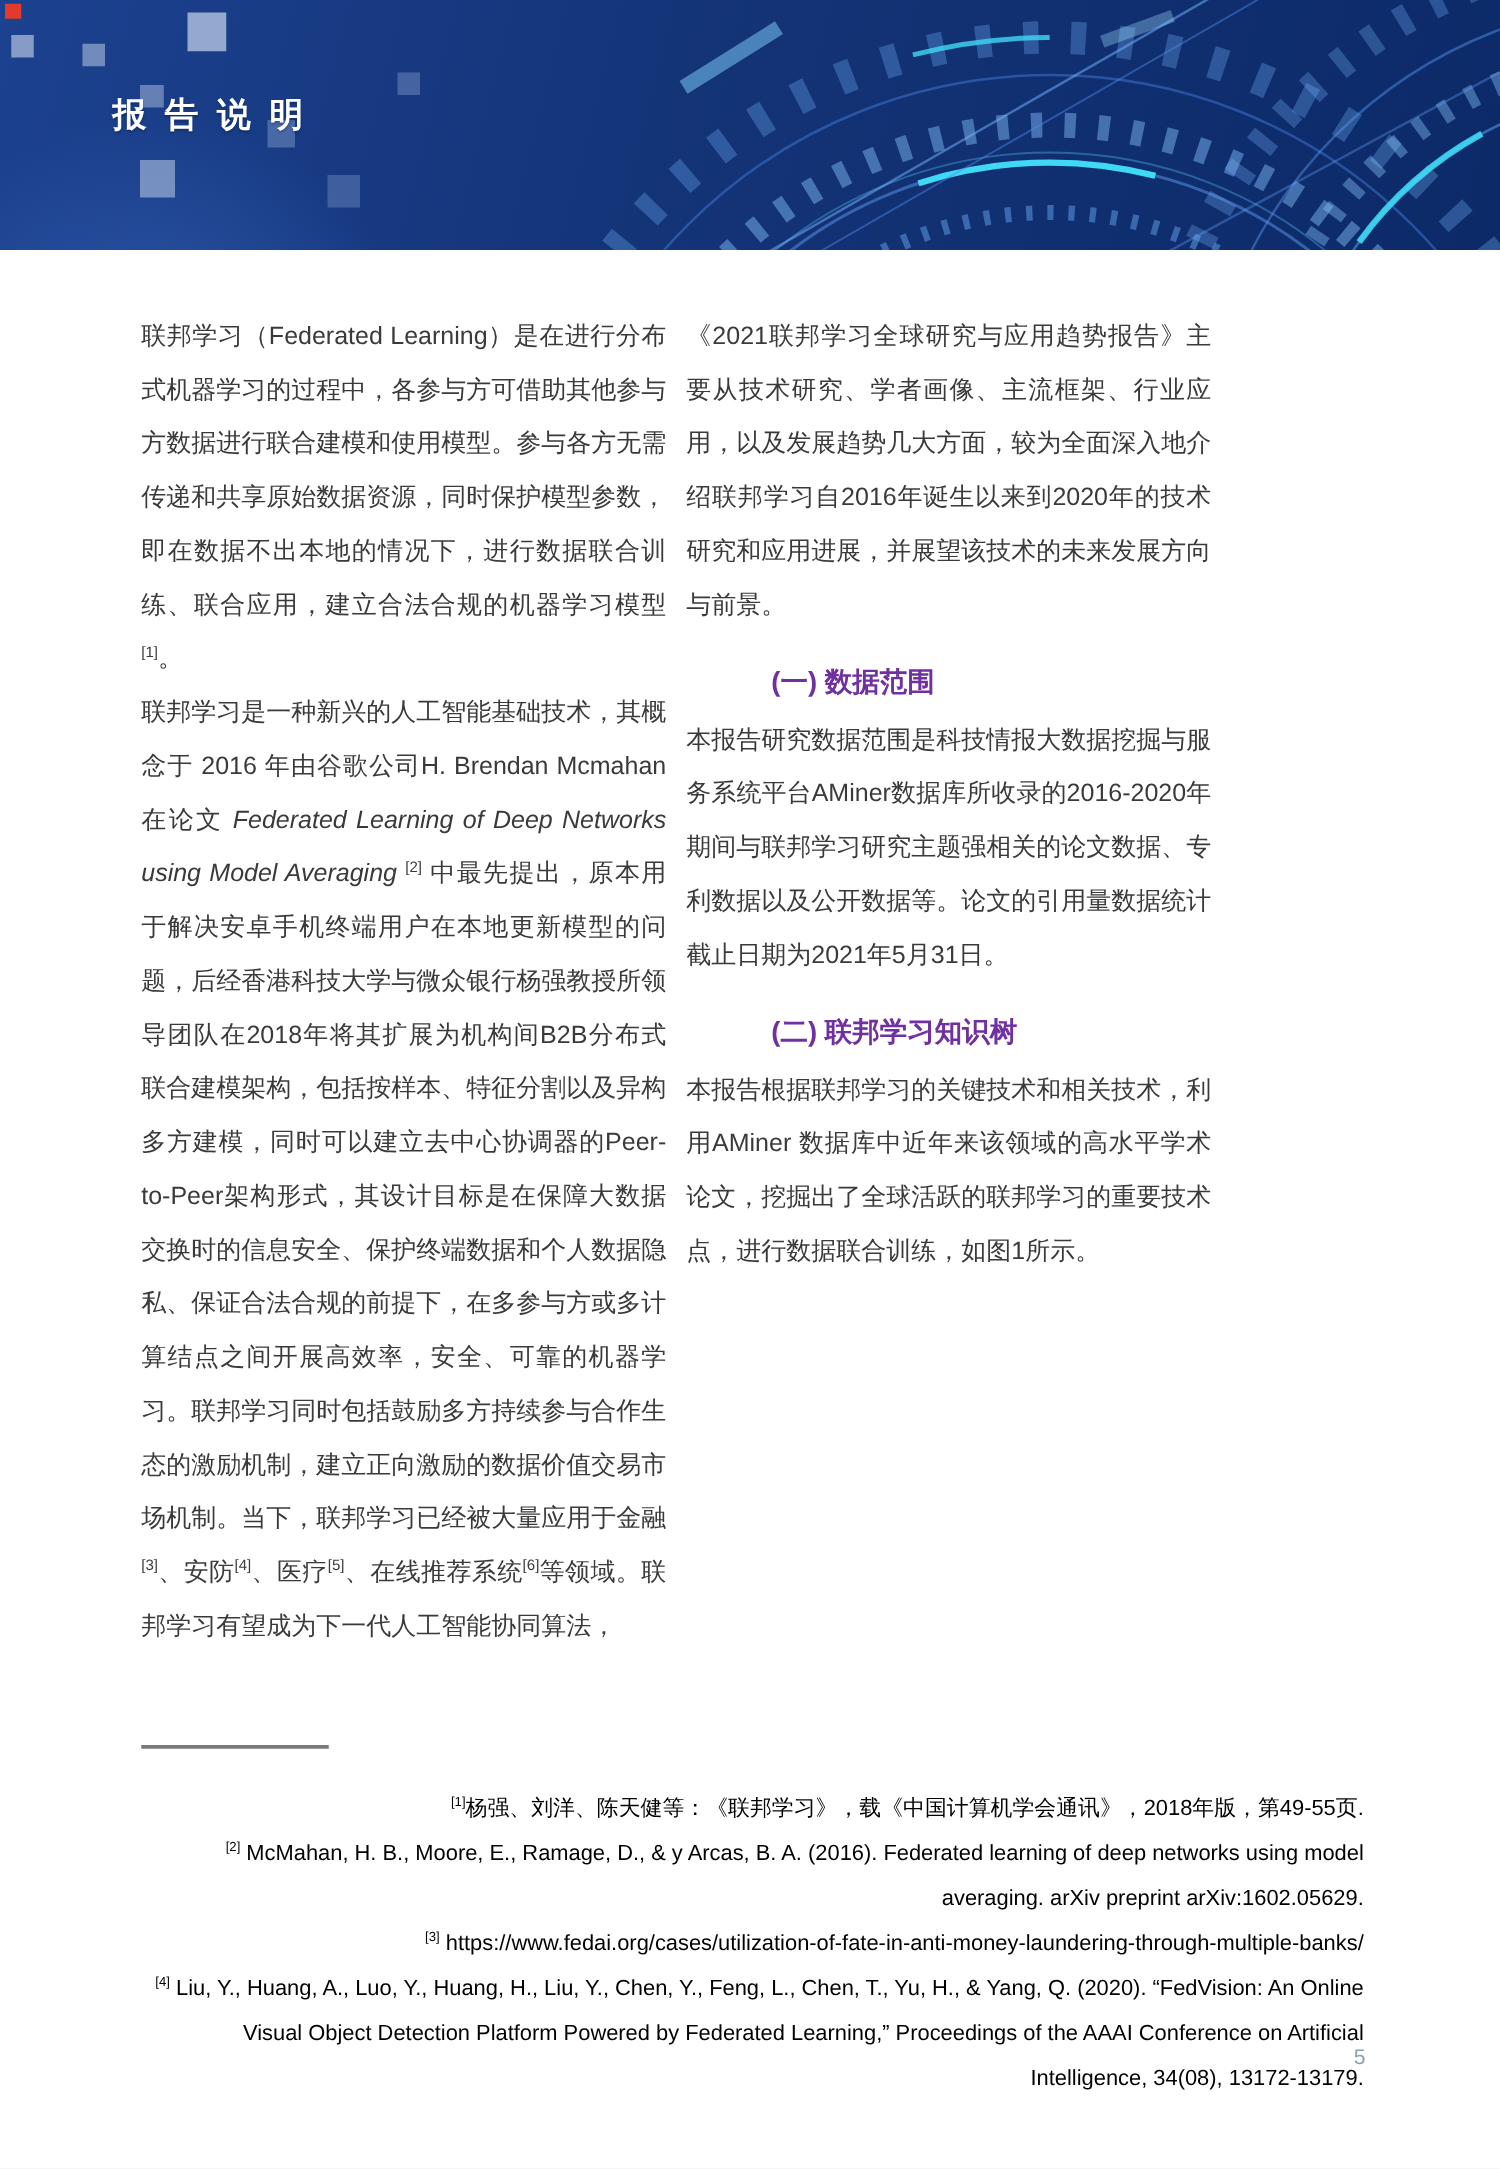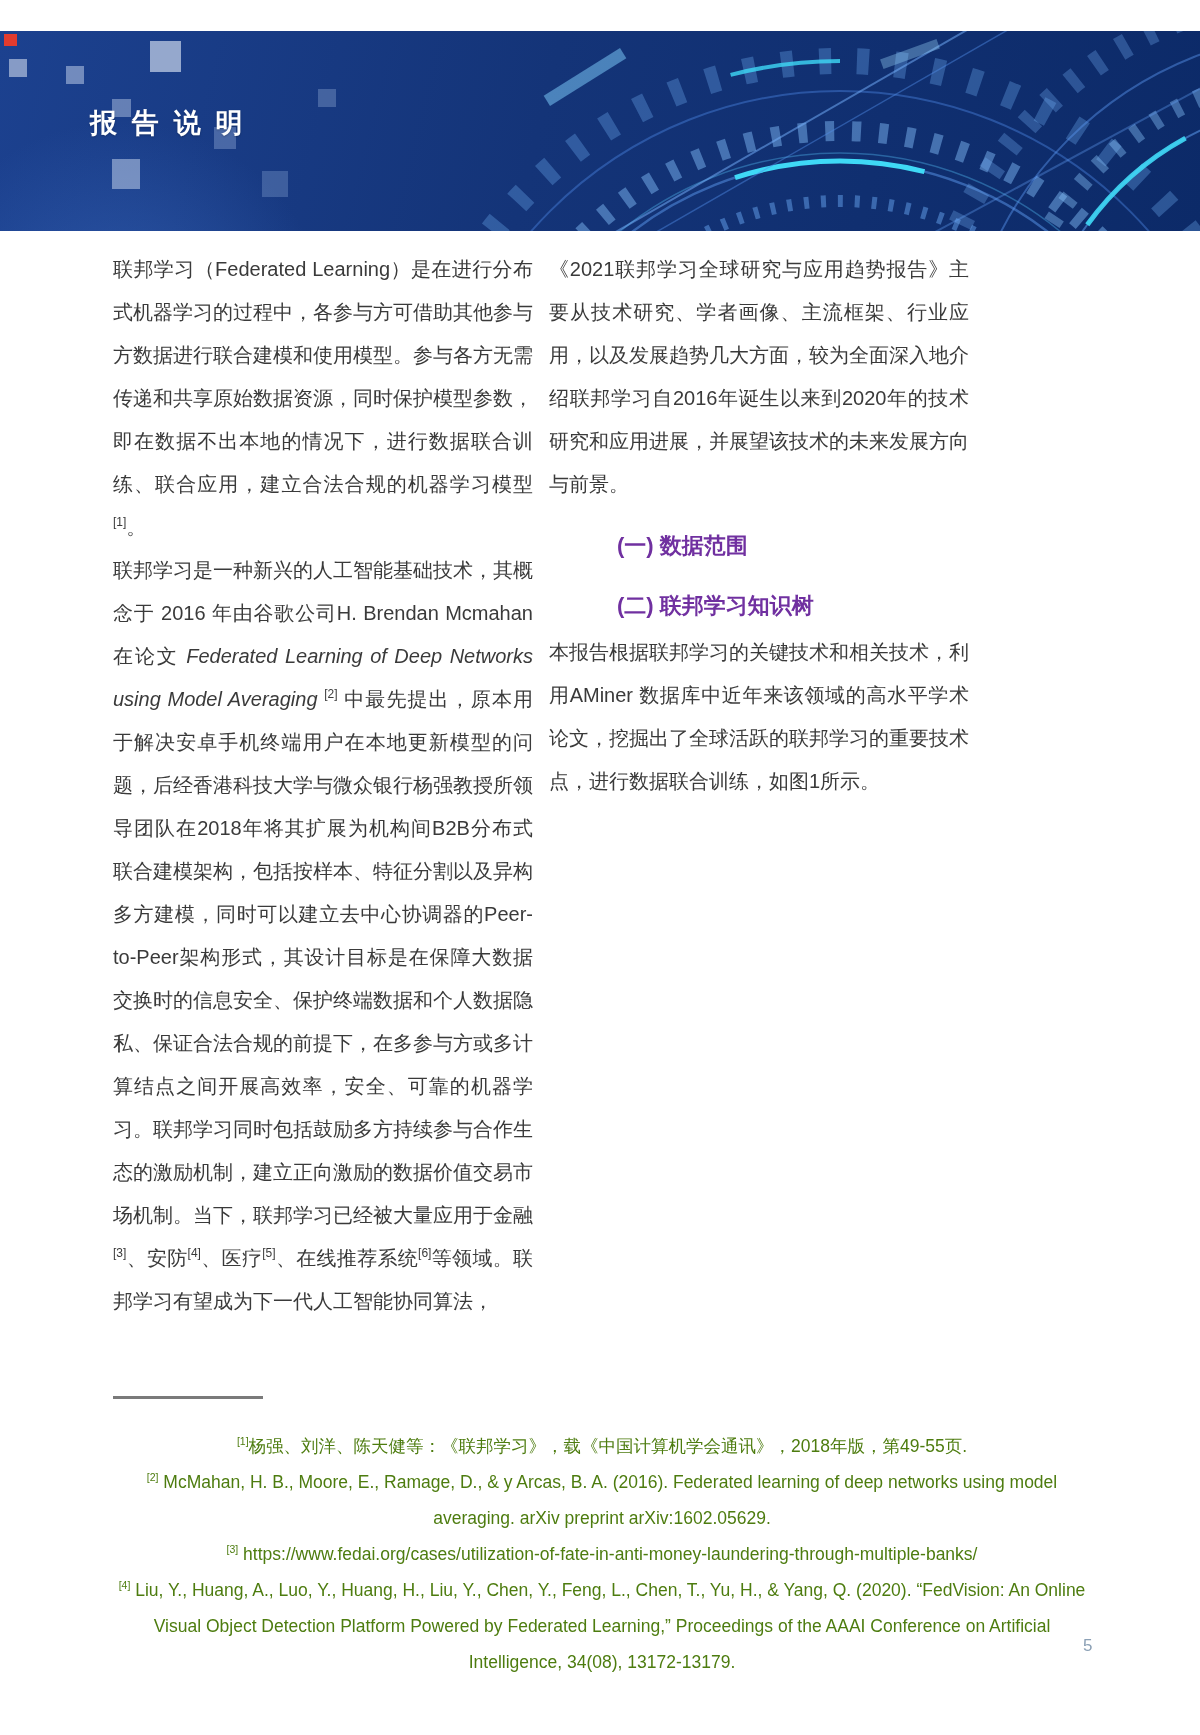--- a/index.html
+++ b/index.html
@@ -18,21 +18,20 @@
     position:relative;width:1200px;height:1735px;margin:0 auto;
     background:#ffffff;overflow:hidden;
     font-family:"Liberation Sans","DejaVu Sans",sans-serif;
   }
   
   .banner{
     position:absolute;top:0;left:0;width:1200px;height:200px;
     background:
       radial-gradient(circle 300px at 10% 150%, rgba(62,110,196,.55), rgba(62,110,196,0) 70%),
       linear-gradient(104deg, var(--banner-light) 0%, var(--banner-mid) 45%, var(--banner-deep) 100%);
-    margin-top: 31px;
   }
   .banner svg{position:absolute;top:0;left:0;}
   .title{
     position:absolute;left:90px;top:74px;margin:0;
     font-size:27px;font-weight:bold;color:#ffffff;letter-spacing:0.55em;
     text-shadow:0 1px 2px rgba(0,0,0,.25);white-space:nowrap;
   }
   .sq{position:absolute;}
   .sq.red{left:4px;top:3px;width:13px;height:12px;background:var(--red-square);}
   .sq.s1{left:9px;top:28px;width:18px;height:18px;background:rgba(222,230,244,.55);}
@@ -59,21 +58,21 @@
   }
   sup{font-size:0.6em;vertical-align:super;line-height:0;}
   .it{font-style:italic;}
   
   .fn-rule{
     position:absolute;left:113px;top:1396px;width:150px;height:3px;
     background:var(--footnote-rule);
   }
   .footnotes{
     position:absolute;left:113px;top:1428px;width:978px;
-    font-size:17.5px;line-height:36px;color:#4d7c0f;text-align:center;
+    font-size:17.5px;line-height:36px;color:#000000;text-align:right;
   }
   .footnotes p{margin:0;}
   .page-num{
     position:absolute;left:1083px;top:1636px;
     font-size:17px;color:var(--pagenum);
   }
 </style>
 </head>
 <body>
 
@@ -119,20 +118,21 @@
   </header>
 
   <main class="content">
     <section class="col">
         <p class="p"><span>联邦学习（Federated Learning）是在进行分布式机器学习的过程中，各参与方可借助其他参与方数据进行联合建模和使用模型。参与各方无需传递和共享原始数据资源，同时保护模型参数，即在数据不出本地的情况下，进行数据联合训练、联合应用，建立合法合规的机器学习模型</span><sup>[1]</sup><span>。</span></p>
         <p class="p"><span>联邦学习是一种新兴的人工智能基础技术，其概念于 2016 年由谷歌公司H. Brendan Mcmahan 在论文 </span><span class="it">Federated Learning of Deep Networks using Model Averaging</span><span> </span><sup>[2]</sup><span> 中最先提出，原本用于解决安卓手机终端用户在本地更新模型的问题，后经香港科技大学与微众银行杨强教授所领导团队在2018年将其扩展为机构间B2B分布式联合建模架构，包括按样本、特征分割以及异构多方建模，同时可以建立去中心协调器的Peer-to-Peer架构形式，其设计目标是在保障大数据交换时的信息安全、保护终端数据和个人数据隐私、保证合法合规的前提下，在多参与方或多计算结点之间开展高效率，安全、可靠的机器学习。联邦学习同时包括鼓励多方持续参与合作生态的激励机制，建立正向激励的数据价值交易市场机制。当下，联邦学习已经被大量应用于金融</span><sup>[3]</sup><span>、安防</span><sup>[4]</sup><span>、医疗</span><sup>[5]</sup><span>、在线推荐系统</span><sup>[6]</sup><span>等领域。联邦学习有望成为下一代人工智能协同算法，</span></p>
       </section>
     <section class="col">
         <p class="p"><span>《2021联邦学习全球研究与应用趋势报告》主要从技术研究、学者画像、主流框架、行业应用，以及发展趋势几大方面，较为全面深入地介绍联邦学习自2016年诞生以来到2020年的技术研究和应用进展，并展望该技术的未来发展方向与前景。</span></p>
         <h3 class="heading"><span>(一) 数据范围</span></h3>
+        <p class="p"><span>本报告研究数据范围是科技情报大数据挖掘与服务系统平台AMiner数据库所收录的2016-2020年期间与联邦学习研究主题强相关的论文数据、专利数据以及公开数据等。论文的引用量数据统计截止日期为2021年5月31日。</span></p>
         <h3 class="heading"><span>(二) 联邦学习知识树</span></h3>
         <p class="p"><span>本报告根据联邦学习的关键技术和相关技术，利用AMiner 数据库中近年来该领域的高水平学术论文，挖掘出了全球活跃的联邦学习的重要技术点，进行数据联合训练，如图1所示。</span></p>
       </section>
   </main>
 
   <div class="fn-rule"></div>
   <section class="footnotes">
       <p class="footnote"><sup>[1]</sup><span>杨强、刘洋、陈天健等：《联邦学习》，载《中国计算机学会通讯》，2018年版，第49-55页.</span></p>
       <p class="footnote"><sup>[2]</sup><span> McMahan, H. B., Moore, E., Ramage, D., &amp; y Arcas, B. A. (2016). Federated learning of deep networks using model averaging. arXiv preprint arXiv:1602.05629.</span></p>
       <p class="footnote"><sup>[3]</sup><span> https://www.fedai.org/cases/utilization-of-fate-in-anti-money-laundering-through-multiple-banks/</span></p>

